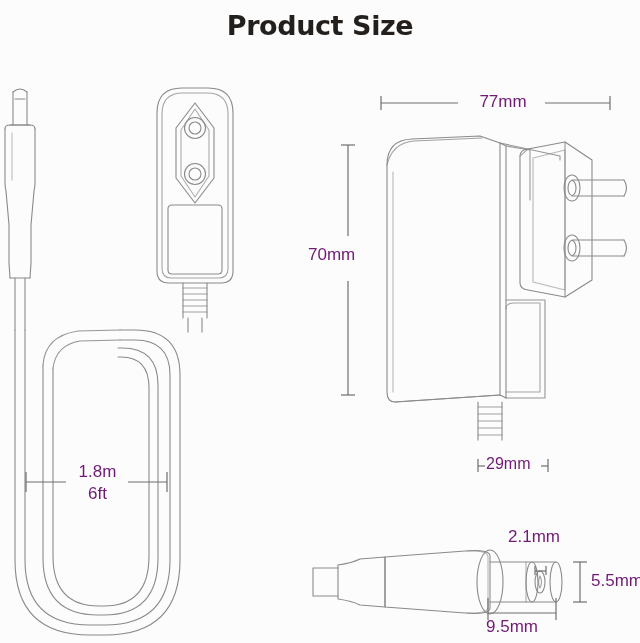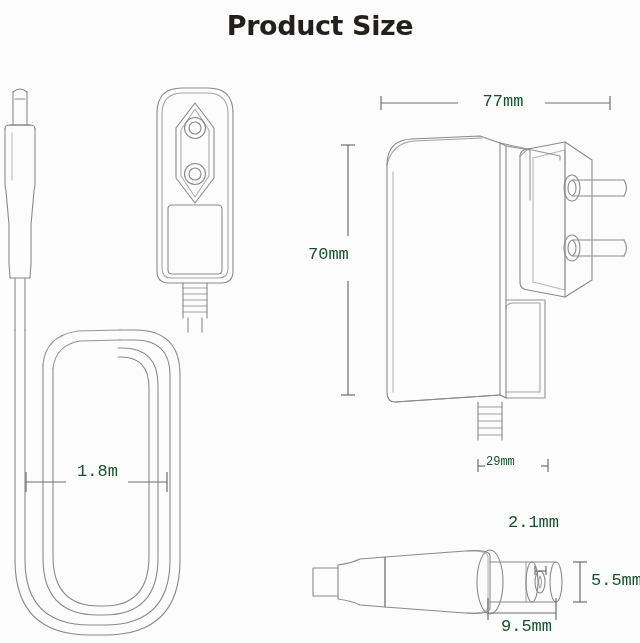--- a/index.html
+++ b/index.html
@@ -28,27 +28,27 @@
     line-height: 36px;
     font-family: "DejaVu Sans", sans-serif;
   }
   #canvas {
     position: absolute;
     left: 0;
     top: 0;
   }
   .dim-label {
     position: absolute;
-    color: #14532d;
+    color: #701a75;
     font-size: 17px;
-    font-family: Liberation Mono, monospace;
+    font-family: Liberation Sans, sans-serif;
     white-space: nowrap;
   }
   .dim-label.small {
-    font-size: 12px;
+    font-size: 16px;
   }
   .dim-center {
     text-align: center;
   }
 </style>
 </head>
 <body>
 
 <div id="page">
 
@@ -333,27 +333,28 @@
   <div class="dim-label" style="left:308px; top:245px;text-align:center;">
     <span>70mm</span>
   </div>
 
   <div class="dim-label small" style="left:486px; top:455px;">
     <span>29mm</span>
   </div>
 
   <div class="dim-label" style="left:60px; top:461px; width:75px; text-align:center; line-height:22px;">
     <span style="display:block;">1.8m</span>
-  </div>
-
-  <div class="dim-label" style="left:508px; top:513px;">
+    <span style="display:block;">6ft</span>
+  </div>
+
+  <div class="dim-label" style="left:508px; top:527px;">
     <span>2.1mm</span>
   </div>
 
   <div class="dim-label" style="left:591px; top:571px;">
     <span>5.5mm</span>
   </div>
 
-  <div class="dim-label" style="left:501px; top:617px;">
+  <div class="dim-label" style="left:486px; top:617px;">
     <span>9.5mm</span>
   </div>
 
 </div>
 
 </body></html>

